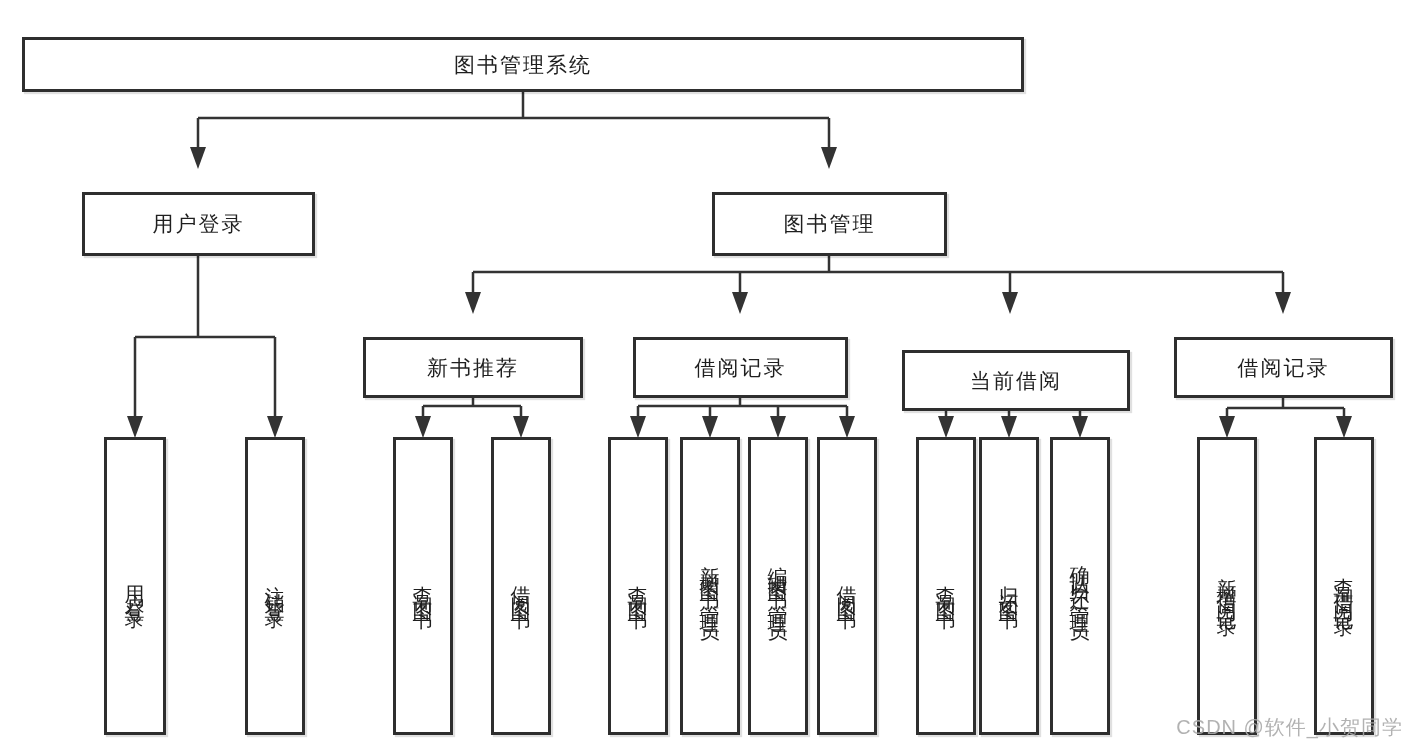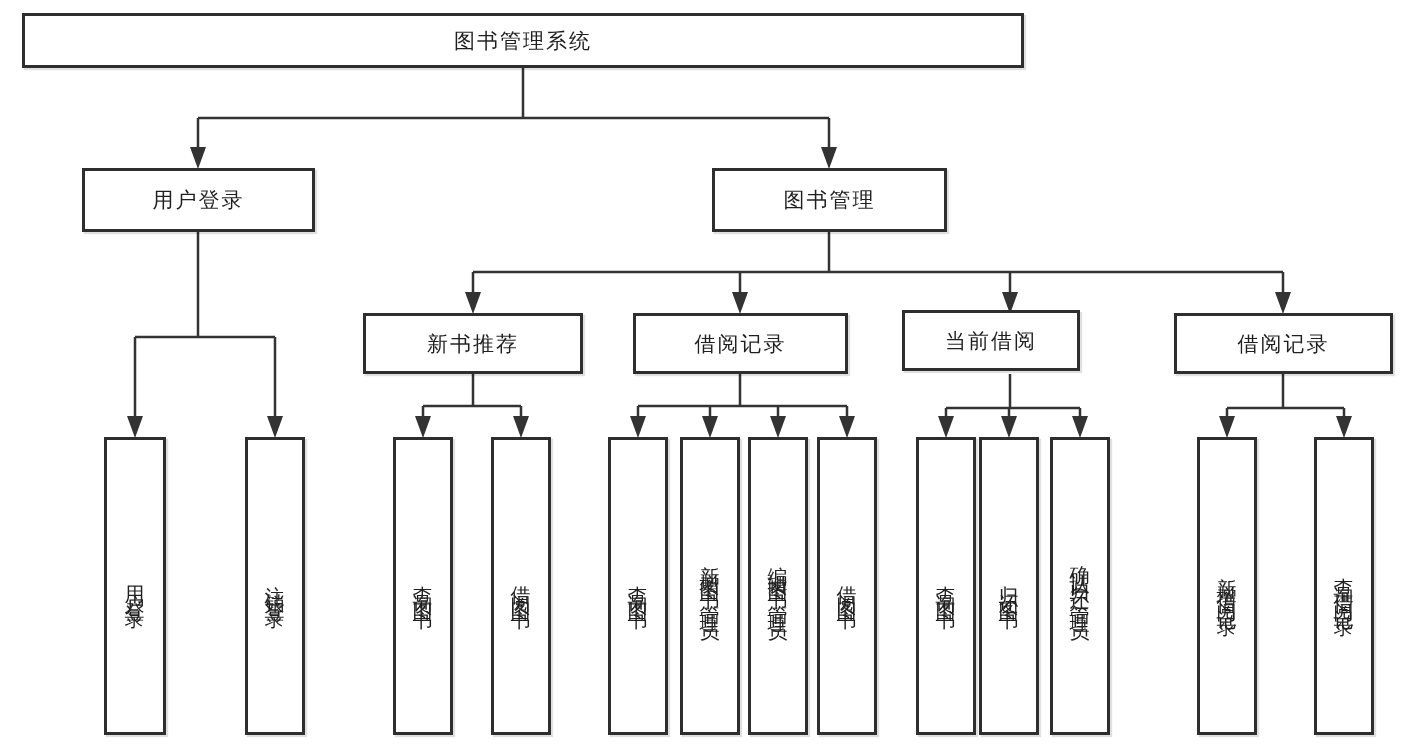--- a/index.html
+++ b/index.html
@@ -24,20 +24,21 @@
     background:#ffffff;
     display:flex;align-items:center;justify-content:center;
     z-index:2;
     box-shadow:2px 2px 1px rgba(0,0,0,0.12);
     color:#1f1f1f;
   }
   .box.h{
     font-size:21px;
     letter-spacing:2px;
     white-space:nowrap;
+    margin-top:24px;
   }
   .box.v{
     writing-mode:vertical-rl;
     font-size:20px;
     letter-spacing:8px;
     line-height:1;
   }
   .watermark{
     position:absolute;
     right:2px;top:714px;
@@ -93,35 +94,36 @@
     </g>
   </svg>
 
   <div class="box h" style="left:22px;top:13px;width:1002px;height:55px">图书管理系统</div>
 
   <div class="box h" style="left:82px;top:168px;width:233px;height:64px">用户登录</div>
   <div class="box h" style="left:363px;top:313px;width:220px;height:61px">新书推荐</div>
 
   <div class="box h" style="left:712px;top:168px;width:235px;height:64px">图书管理</div>
   <div class="box h" style="left:633px;top:313px;width:215px;height:61px">借阅记录</div>
-  <div class="box h" style="left:902px;top:310px;width:178px;height:61px">当前借阅</div>
+  <div class="box h" style="left:902px;top:326px;width:228px;height:61px">当前借阅</div>
   <div class="box h" style="left:1174px;top:313px;width:219px;height:61px">借阅记录</div>
 
   <div class="box v" style="left:104px;top:437px;width:62px;height:298px">用户登录</div>
   <div class="box v" style="left:245px;top:437px;width:60px;height:298px">注销登录</div>
 
   <div class="box v" style="left:393px;top:437px;width:60px;height:298px">查询图书</div>
   <div class="box v" style="left:491px;top:437px;width:60px;height:298px">借阅图书</div>
 
   <div class="box v" style="left:608px;top:437px;width:60px;height:298px">查询图书</div>
   <div class="box v" style="left:680px;top:437px;width:60px;height:298px">新增图书（管理员）</div>
   <div class="box v" style="left:748px;top:437px;width:60px;height:298px">编辑图书（管理员）</div>
   <div class="box v" style="left:817px;top:437px;width:60px;height:298px">借阅图书</div>
 
   <div class="box v" style="left:916px;top:437px;width:60px;height:298px">查询图书</div>
   <div class="box v" style="left:979px;top:437px;width:60px;height:298px">归还图书</div>
   <div class="box v" style="left:1050px;top:437px;width:60px;height:298px">确认归还（管理员）</div>
 
   <div class="box v" style="left:1197px;top:437px;width:60px;height:298px">新增借阅记录</div>
   <div class="box v" style="left:1314px;top:437px;width:60px;height:298px">查询借阅记录</div>
 
+  <div class="watermark">CSDN @软件_小贺同学</div>
 
 </div>
 
 </body></html>

